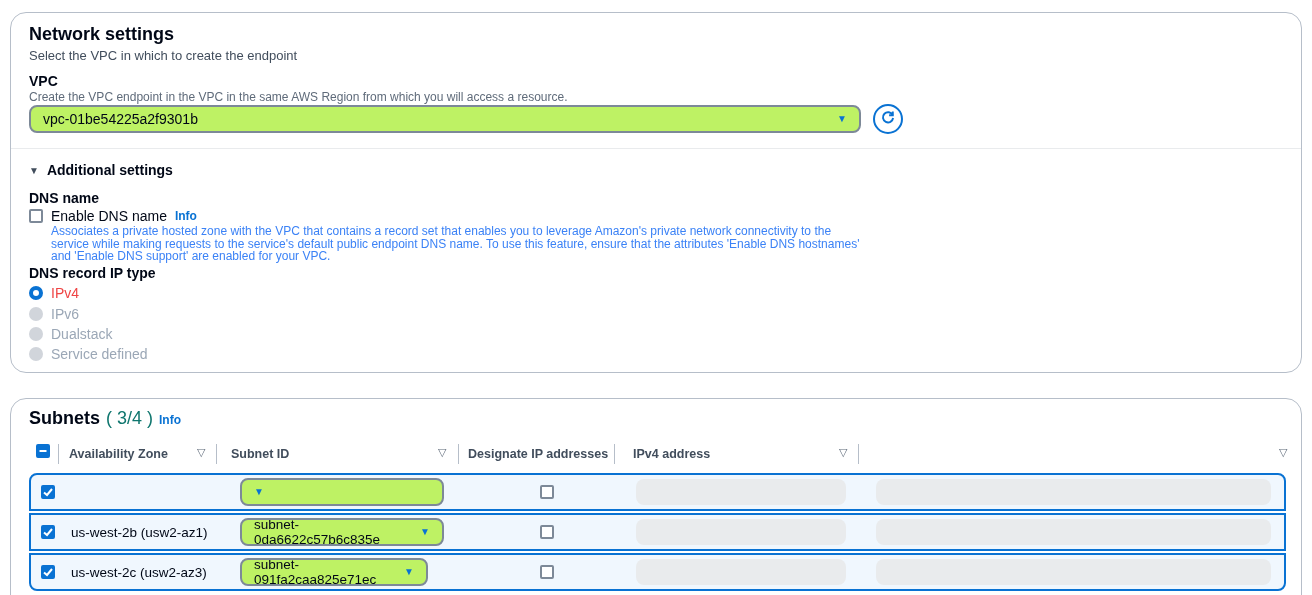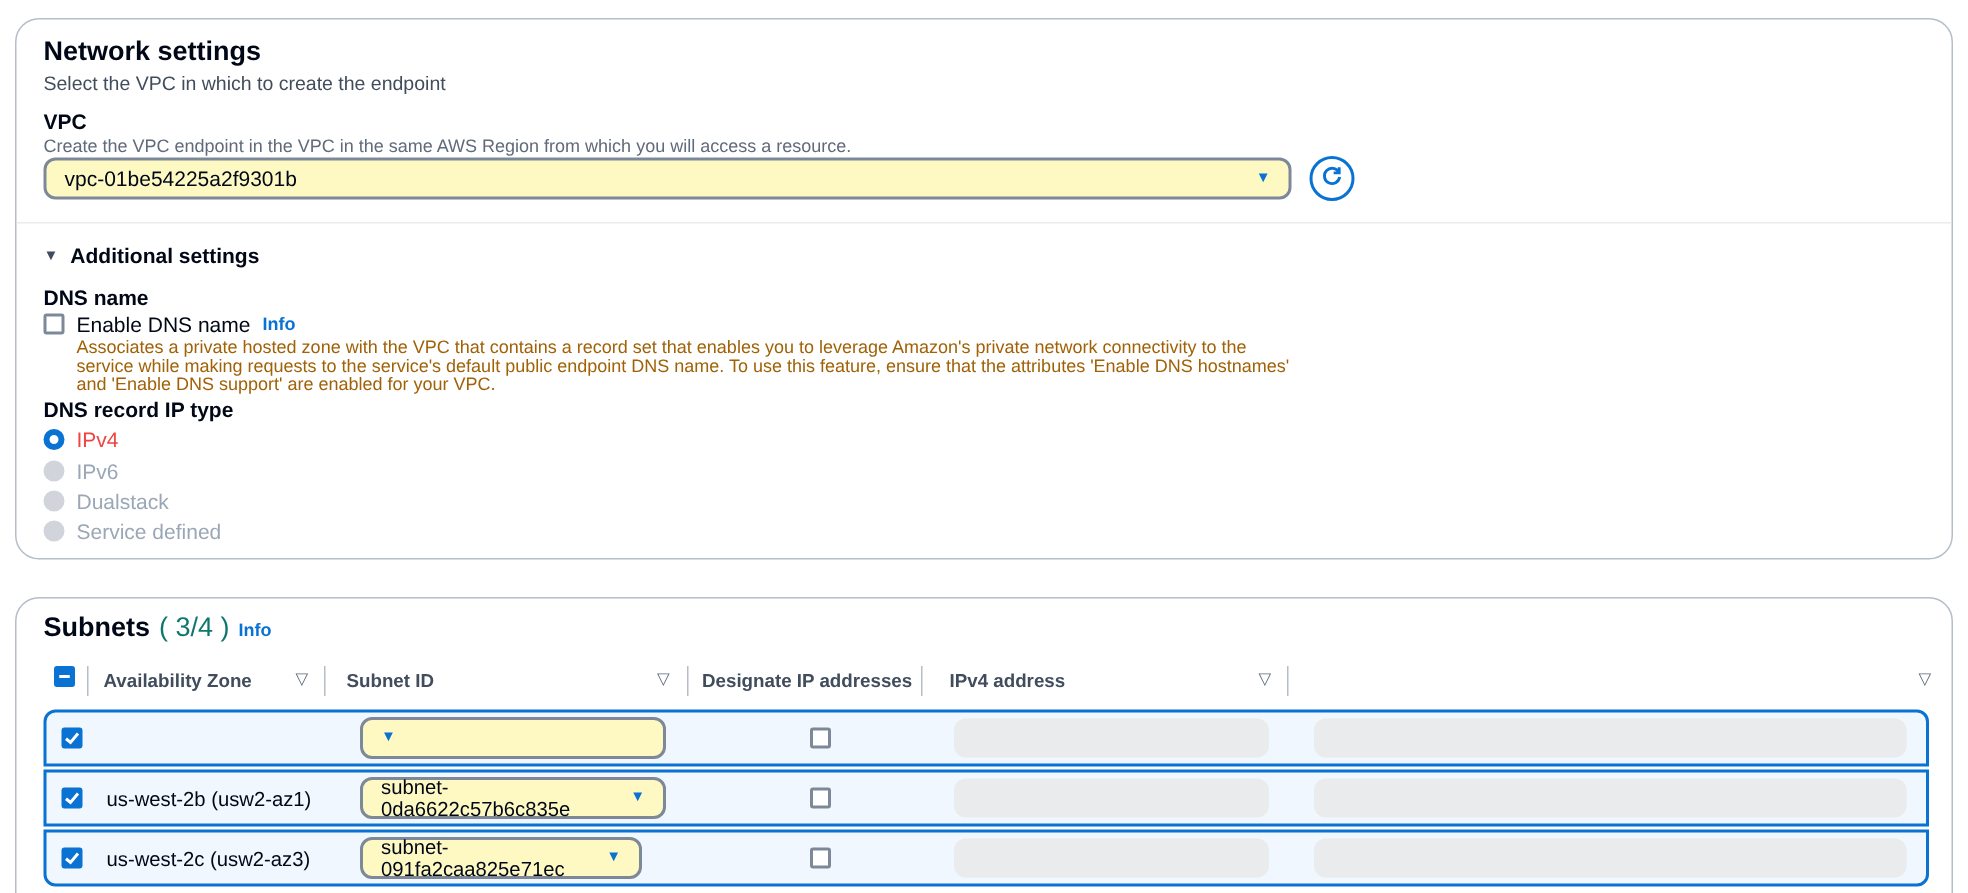--- a/index.html
+++ b/index.html
@@ -8,24 +8,24 @@
   .panel { position:absolute; left:10px; width:1292px; background:#fff;
     border:1px solid #b6bec9; border-radius:16px; }
   #panel-network { top:12px; height:361px; }
   #panel-subnets { top:398px; height:220px; }
 
   .abs { position:absolute; }
   .h1 { font-size:18px; font-weight:700; color:#000716; }
   .sub { font-size:13px; color:#414d5c; }
   .lbl { font-size:14px; font-weight:700; color:#000716; }
   .desc { font-size:12px; color:#5f6b7a; }
-  .body-desc { font-size:12px; color:#a16207; line-height:12.5px; }
+  .body-desc { font-size:12px; color:#3b82f6; line-height:12.5px; }
   .info-link { font-size:12px; font-weight:700; color:#0972d3; cursor:pointer; }
 
-  .select { height:28px; background:#fef9c3; border:2px solid #7d8998; border-radius:8px;
+  .select { height:28px; background:#bef264; border:2px solid #7d8998; border-radius:8px;
     display:flex; align-items:center; padding:0 12px; font-size:14px; color:#000716;
     justify-content:space-between; cursor:pointer; }
   .caret { color:#0972d3; font-size:10px; line-height:1; }
 
   .refresh-btn { width:30px; height:30px; border:2px solid #0972d3; border-radius:50%;
     background:#fff; display:flex; align-items:center; justify-content:center; cursor:pointer; }
 
   .divider { position:absolute; left:0; right:0; height:1px; background:#e9ebed; }
 
   .expander-caret { color:#414d5c; font-size:10px; margin-right:8px; }

